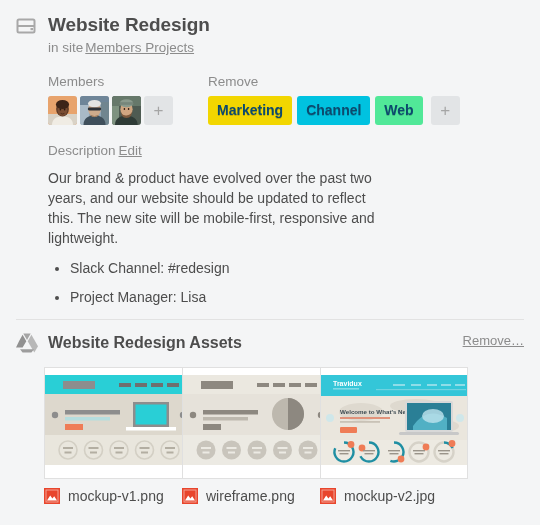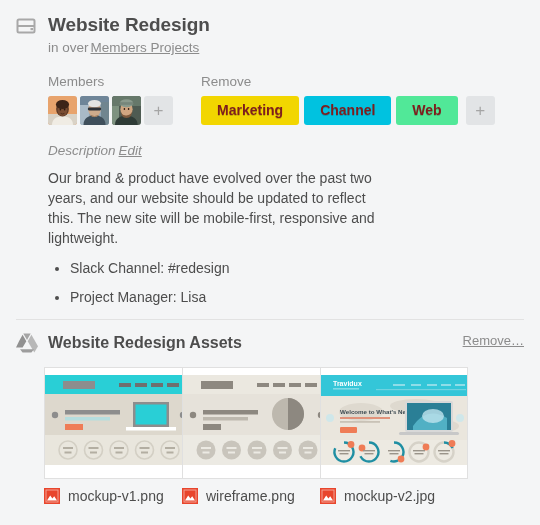--- a/index.html
+++ b/index.html
@@ -53,20 +53,21 @@
     color: #8c8c8c;
     line-height: 16px;
   }
   .in-list .link { margin-left: 2px; }
 
   
   .meta-row {
     display: flex;
     margin-top: 18px;
     margin-left: 32px;
+    gap: 7px;
   }
   .meta-block { margin-right: 0; }
   .meta-block.members { width: 153px; }
   .meta-heading {
     font-size: 13.5px;
     color: #8c8c8c;
     line-height: 15px;
     margin-bottom: 7px;
   }
   .chips { display: flex; align-items: center; }
@@ -96,42 +97,41 @@
     padding: 0;
     font-family: "Liberation Sans", sans-serif;
     cursor: pointer;
     flex: 0 0 29px;
   }
   .add-btn.label-add { margin-left: 3px; }
 
   .label-chip {
     height: 29px;
     line-height: 29px;
-    padding: 0 16px;
+    padding: 0 9px;
     border-radius: 3px;
-    color: #7f1d1d;
+    color: #0c4a6e;
     font-size: 14px;
     font-weight: bold;
     margin-right: 5px;
     text-shadow: 0 1px 0 rgba(0,0,0,0.18);
     white-space: nowrap;
   }
 
   
   .desc-block {
     margin-top: 18px;
     margin-left: 32px;
     width: 330px;
   }
   .desc-head {
     font-size: 13.5px;
     color: #8c8c8c;
     line-height: 16px;
     margin-bottom: 9px;
-    font-style: italic;
   }
   .desc-head .link { margin-left: 3px; }
   .desc-body {
     font-size: 14px;
     line-height: 20px;
     color: #4d4d4d;
   }
   .desc-list {
     margin: 10px 0 0 0;
     padding-left: 22px;
@@ -224,21 +224,21 @@
   <div class="header-row">
     <span class="card-icon">
       <svg width="20" height="20" viewBox="0 0 20 20">
         <rect x="1.5" y="3.5" width="17" height="13" rx="1.5" fill="none" stroke="#a8a8a8" stroke-width="2"></rect>
         <line x1="1.5" y1="10" x2="18.5" y2="10" stroke="#a8a8a8" stroke-width="2"></line>
         <rect x="14.5" y="12" width="2.5" height="2.2" fill="#a8a8a8"></rect>
       </svg>
     </span>
     <div class="header-text">
       <div class="card-title">Website Redesign</div>
-      <div class="in-list"><span>in over</span><a class="link">Members Projects</a></div>
+      <div class="in-list"><span>in site</span><a class="link">Members Projects</a></div>
     </div>
   </div>
 
   <div class="meta-row">
 
     <div class="meta-block members">
       <div class="meta-heading">Members</div>
       <div class="chips">
 
         <span class="avatar">

